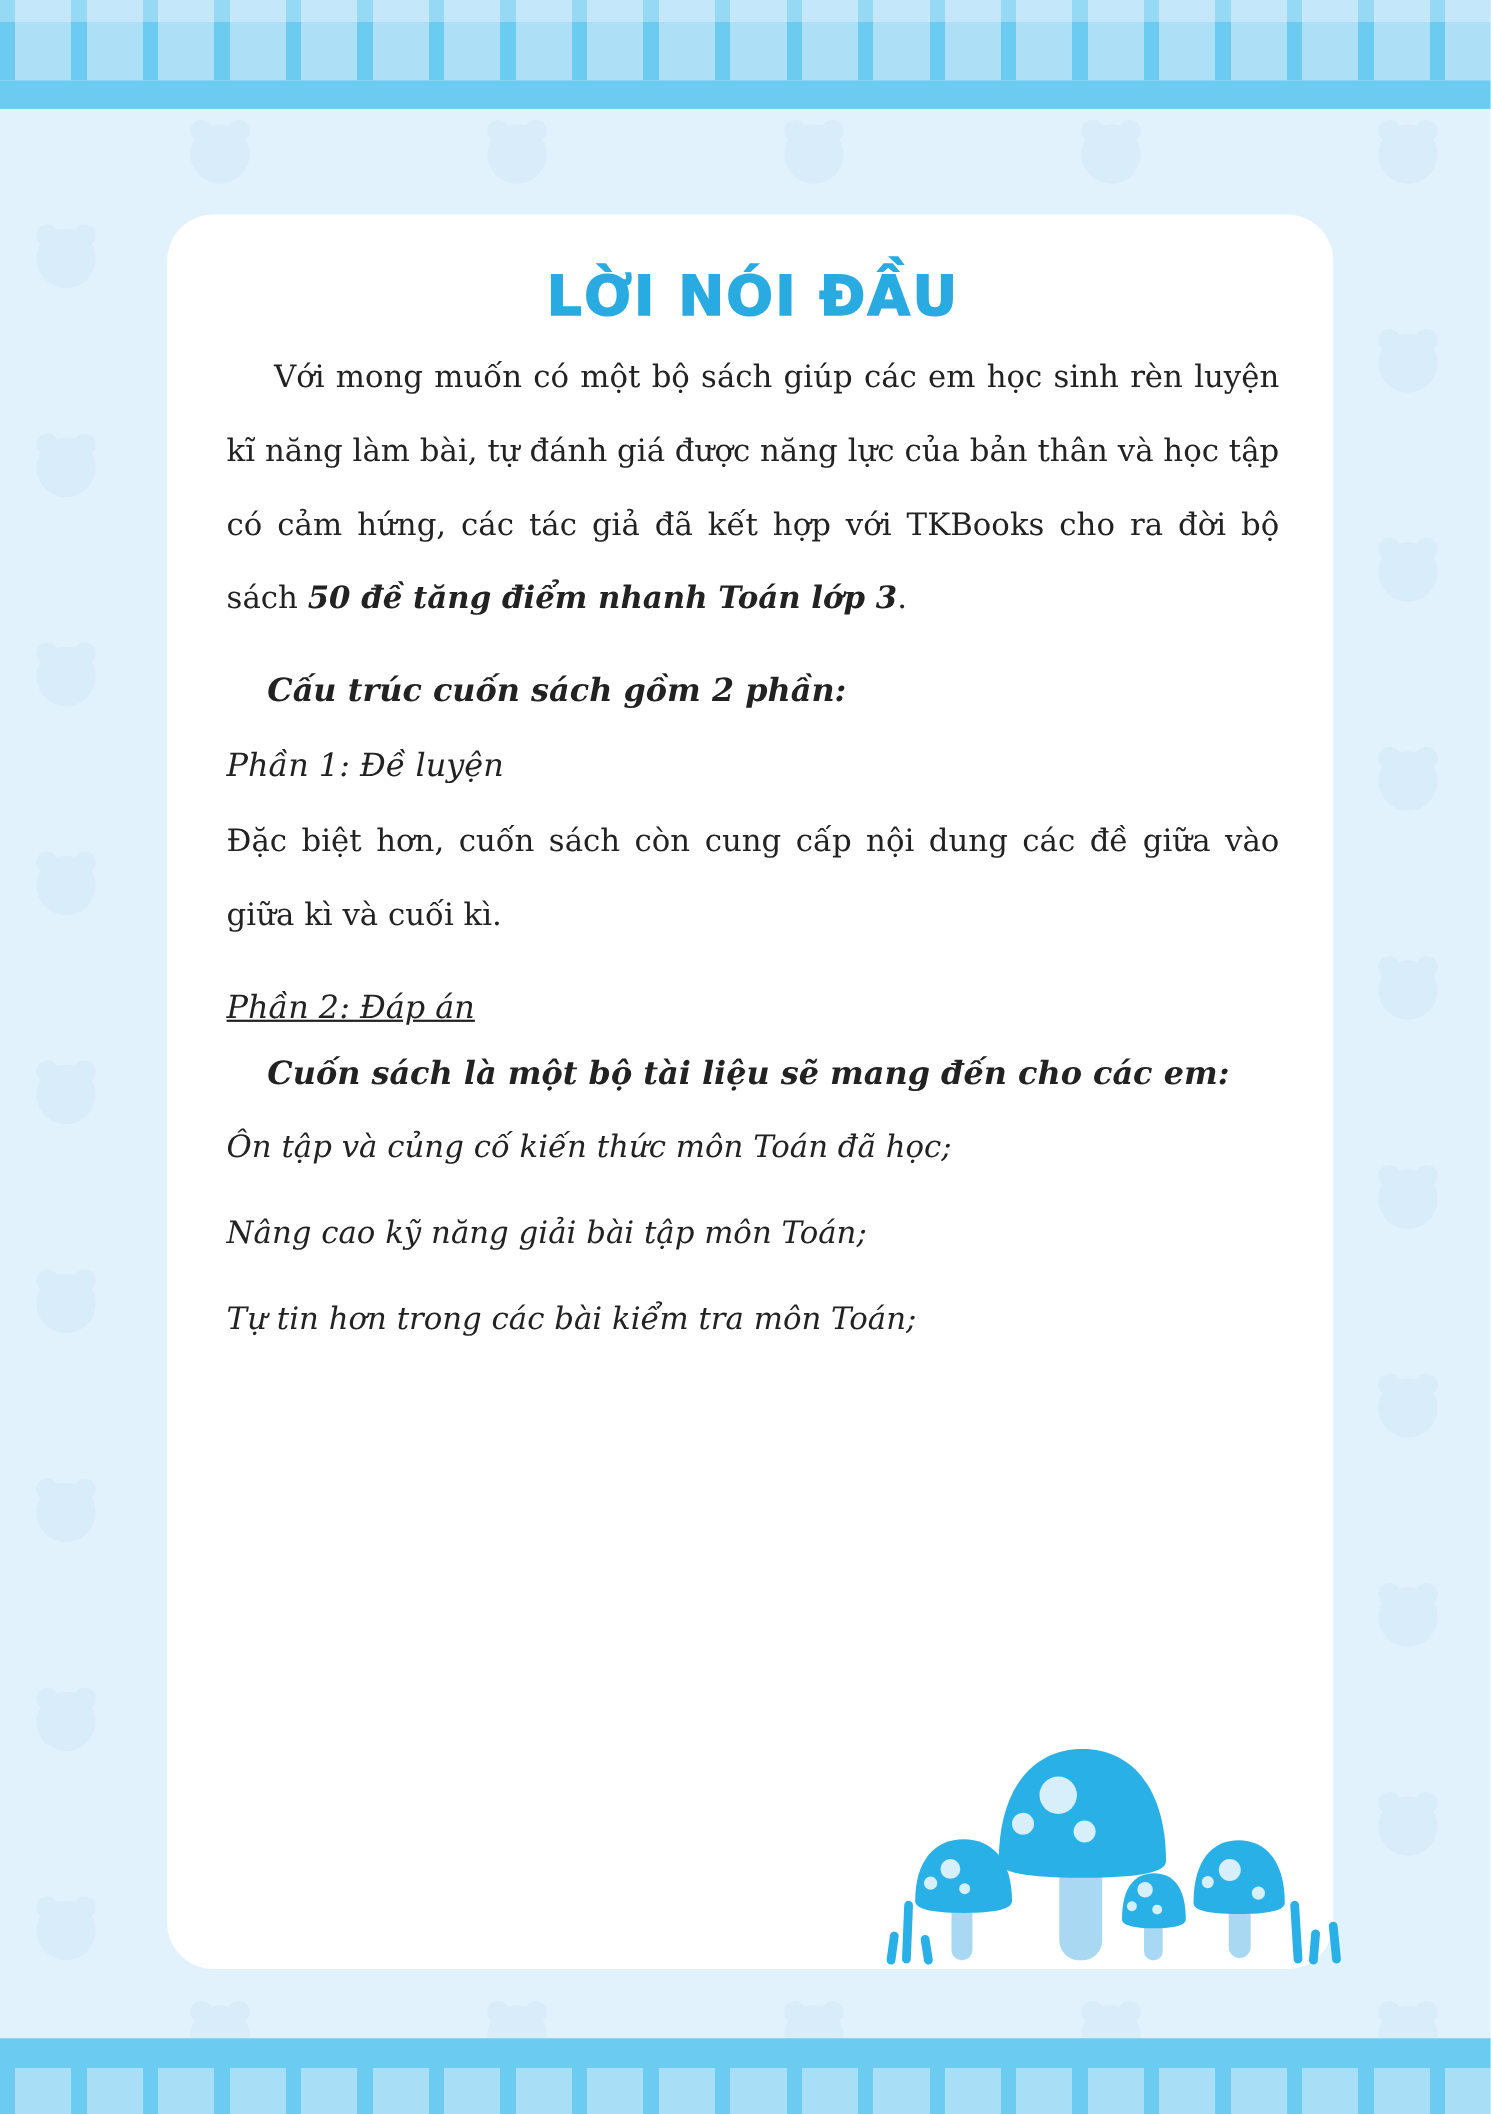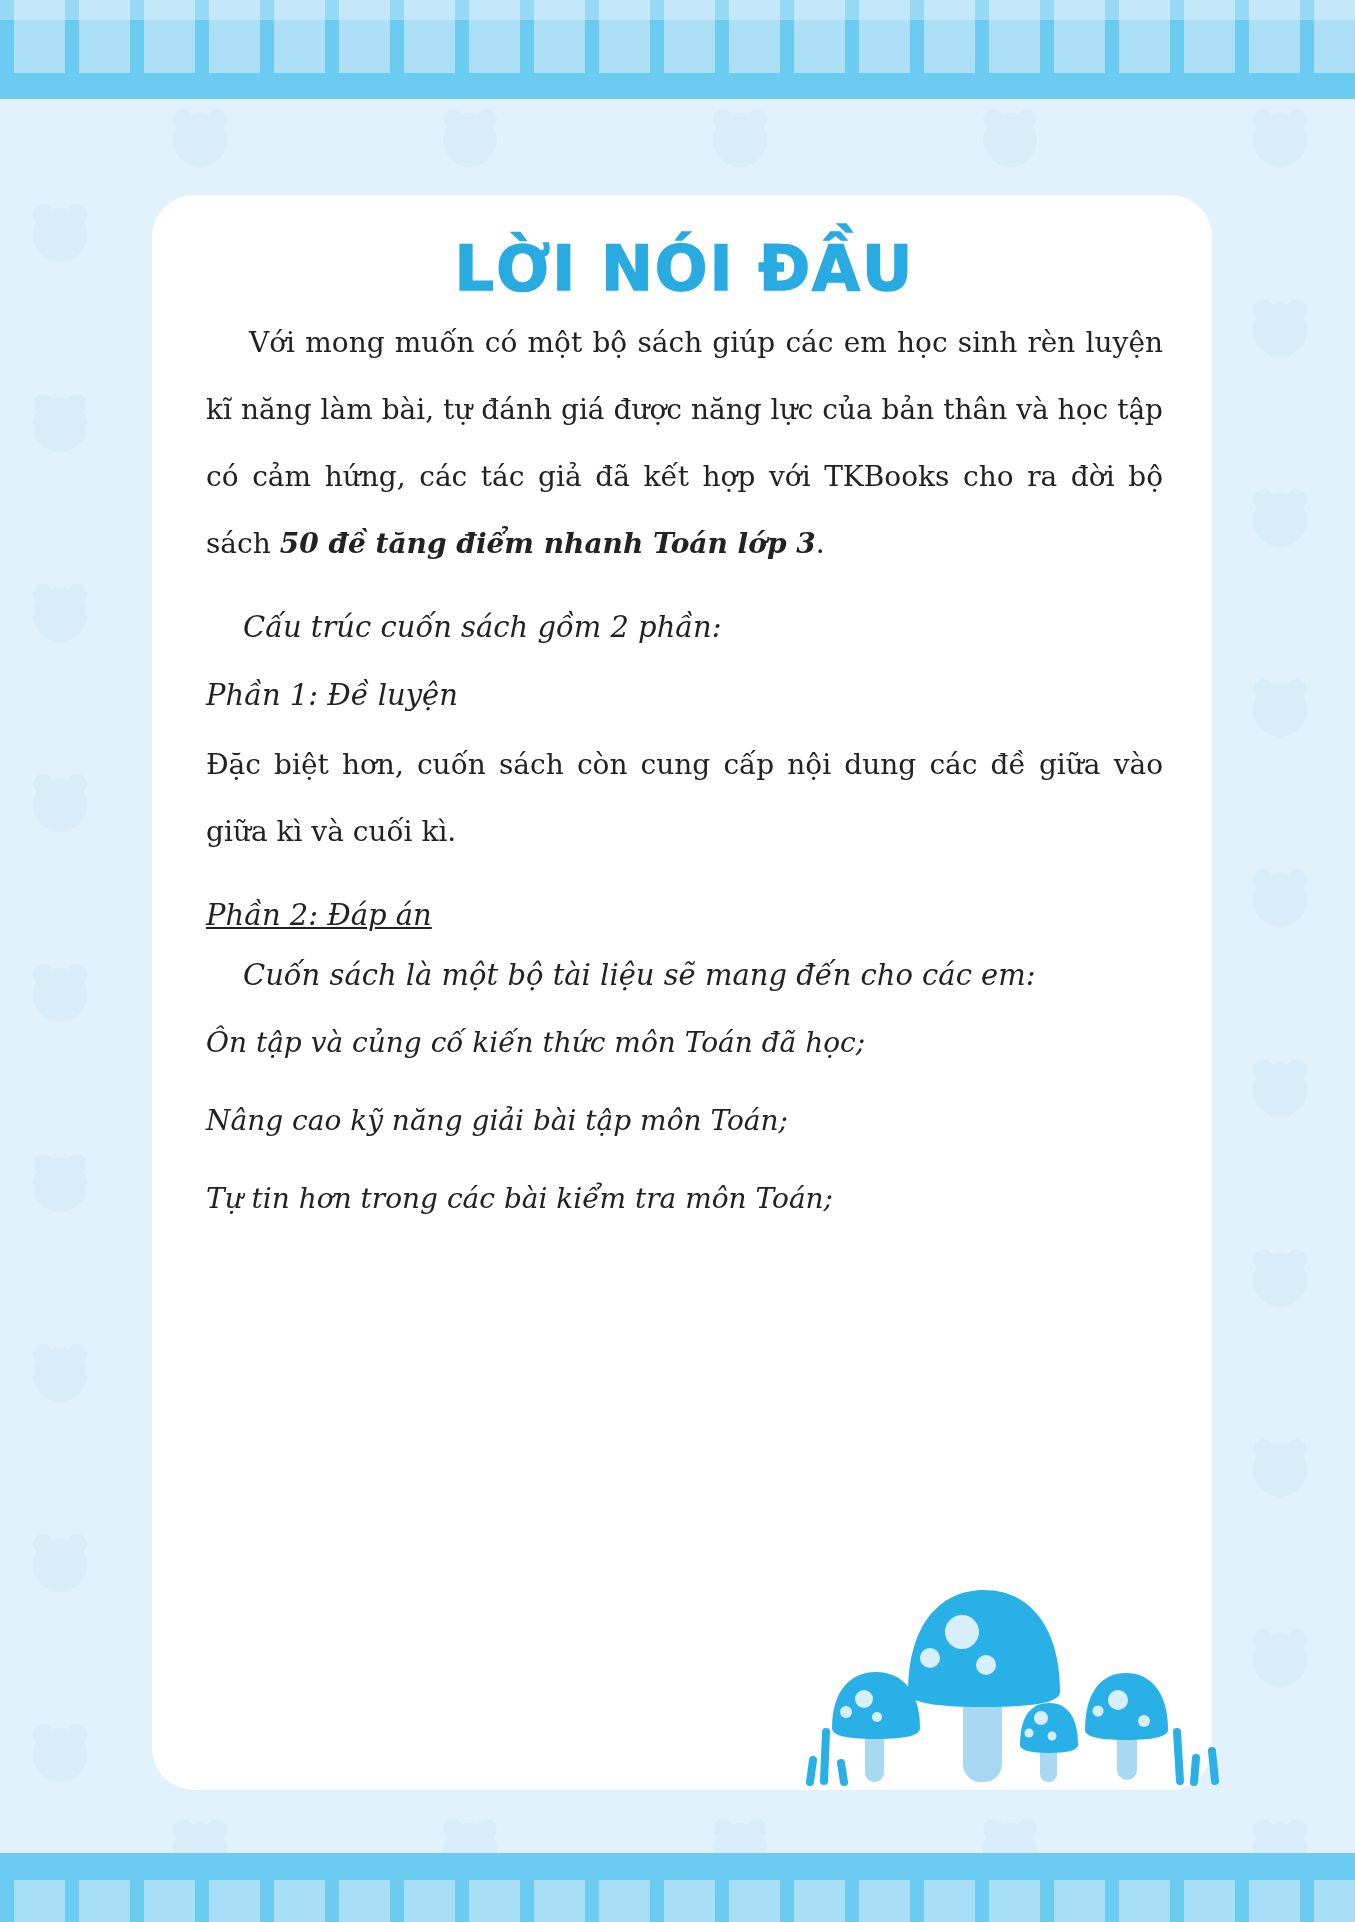--- a/index.html
+++ b/index.html
@@ -47,41 +47,41 @@
     box-sizing: border-box;
     padding: 42px 49px 0 54px;
     color: #222;
   }
 
   h1.title {
     margin: 0 0 8px 0;
     text-align: center;
     font-family: "DejaVu Sans", sans-serif;
     font-weight: bold;
-    font-size: 62px;
+    font-size: 50px;
     line-height: 64px;
     letter-spacing: 2px;
     color: #29abe2;
     -webkit-text-stroke: 1.5px #29abe2;
   }
 
   .p {
     margin: 0 0 22px 0;
     font-size: 28px;
     line-height: 67px;
     text-align: justify;
   }
   .lead { text-indent: 43px; }
   .lead strong { font-weight: bold; font-style: italic; }
 
   .h1line {
     margin: 4px 0 12px 37px;
     font-size: 29px;
     line-height: 56px;
-    font-weight: normal;
+    font-weight: bold;
     font-style: italic;
   }
 
   .sub { }
 
   .phead {
     margin: 0 0 8px 0;
     font-size: 29px;
     line-height: 56px;
     font-style: italic;

